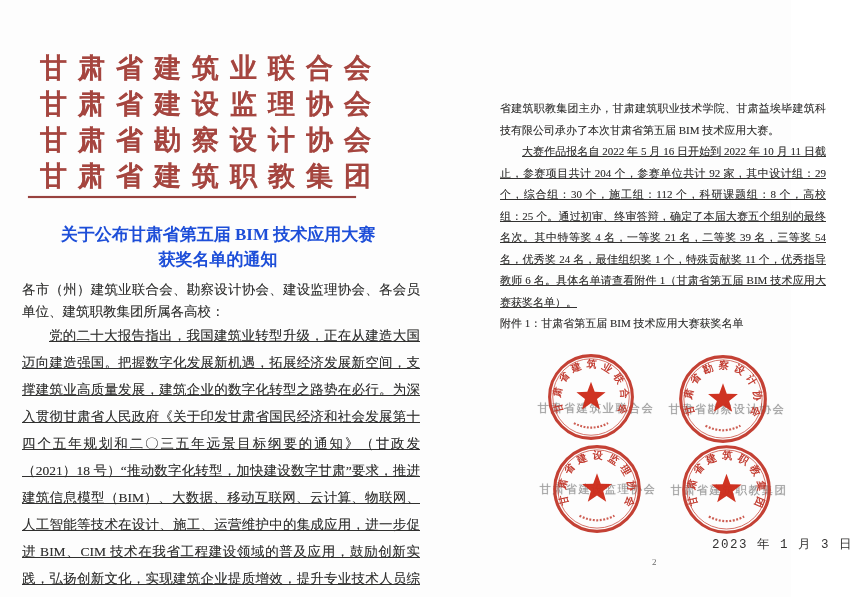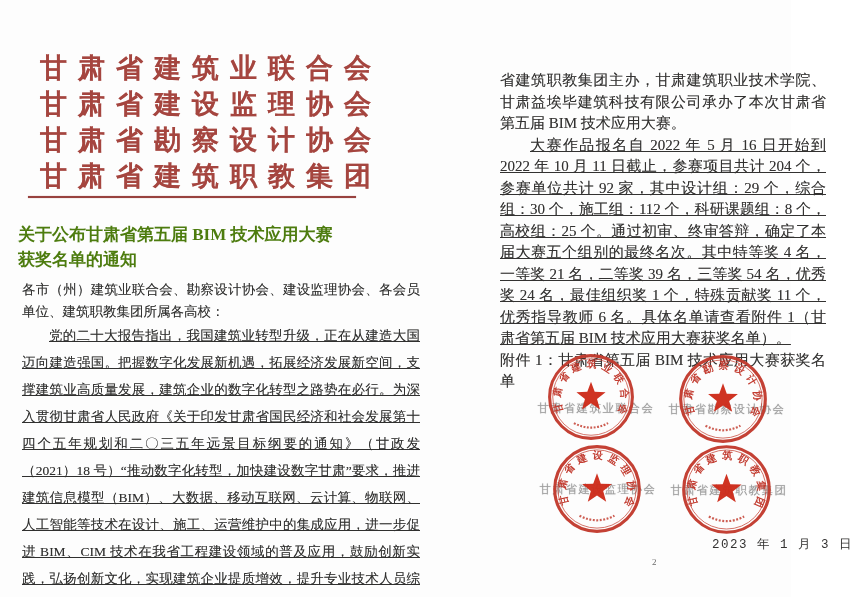--- a/index.html
+++ b/index.html
@@ -19,32 +19,32 @@
   
   .org-line {
     font-size:27px; font-weight:bold; color:#a5453f;
     letter-spacing:11px; line-height:36.5px; white-space:nowrap;
     text-shadow:0 0 0.6px rgba(165,69,63,.55);
   }
   .divider { height:2px; background:#98423f; box-shadow:0 0 1px rgba(152,66,63,.8); }
 
   
   .doc-title {
-    font-size:17px; font-weight:bold; color:#4d7c0f;
-    line-height:25px;
+    font-size:17px; font-weight:bold; color:#1d4ed8;
+    text-align:center; line-height:25px;
   }
   .left-body {
     font-size:13.5px; color:#30302f; line-height:27px;
     text-align:justify; text-shadow:0 0 0.5px rgba(48,48,47,.4);
   }
   .salutation { text-indent:0; }
   .para-indent { text-indent:2em;text-decoration:underline; }
   .right-body {
-    font-size:15px; color:#333231; line-height:21.5px;
-    text-align:justify; text-shadow:0 0 0.5px rgba(51,50,49,.4);
+    font-size:11px; color:#333231; line-height:21.5px;
+    text-align:justify; text-shadow:0 0 0.5px rgba(51,50,49,.4);margin-top:28px;
   }
   .right-body p { margin:0; }
   .attachment-line { margin-top:9px; text-indent:0; }
   .page-num { font-size:9px; color:#6b6b6b; }
   .issue-date { font-size:12.5px; color:#333231; letter-spacing:1.5px; white-space:nowrap; }
 
   
   .seal { z-index:2; opacity:.96; }
   .ring-outer { fill:none; stroke:#c23a2d; stroke-width:3.4; }
   .ring-inner { fill:none; stroke:#c23a2d; stroke-width:1; opacity:.8; }

